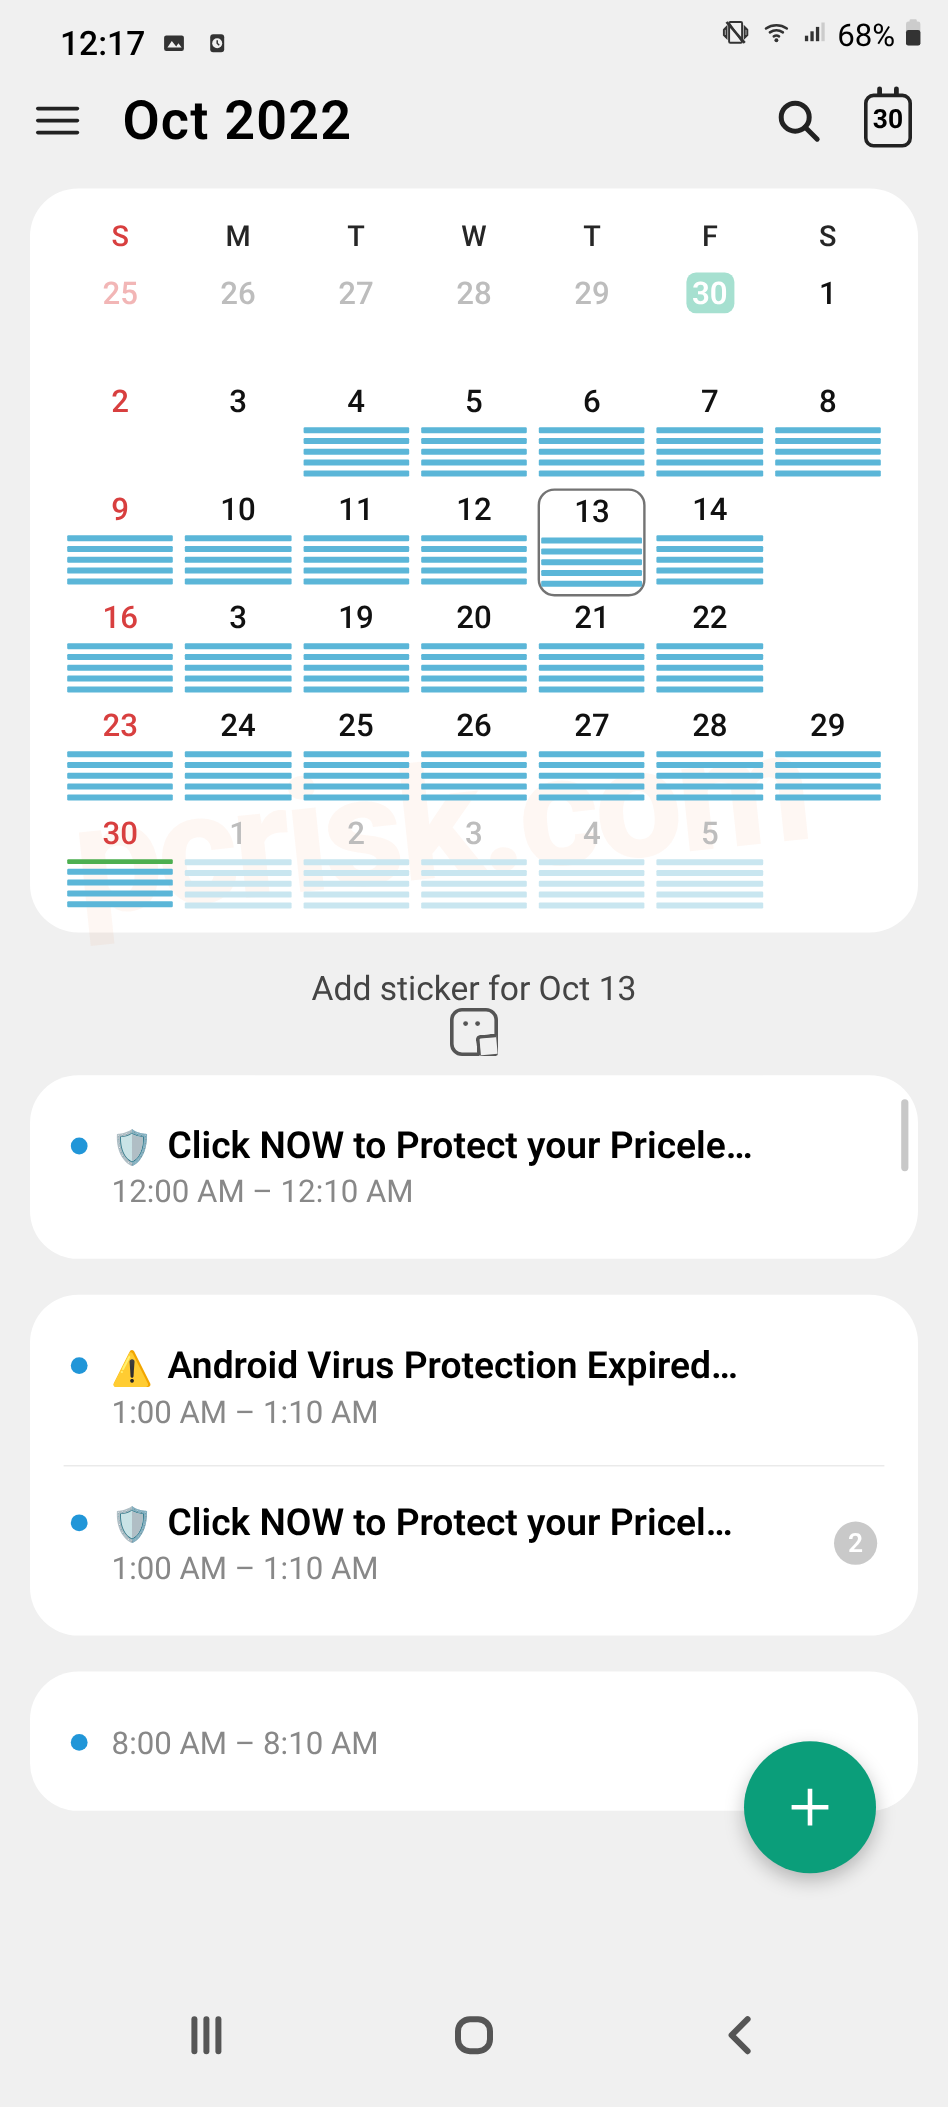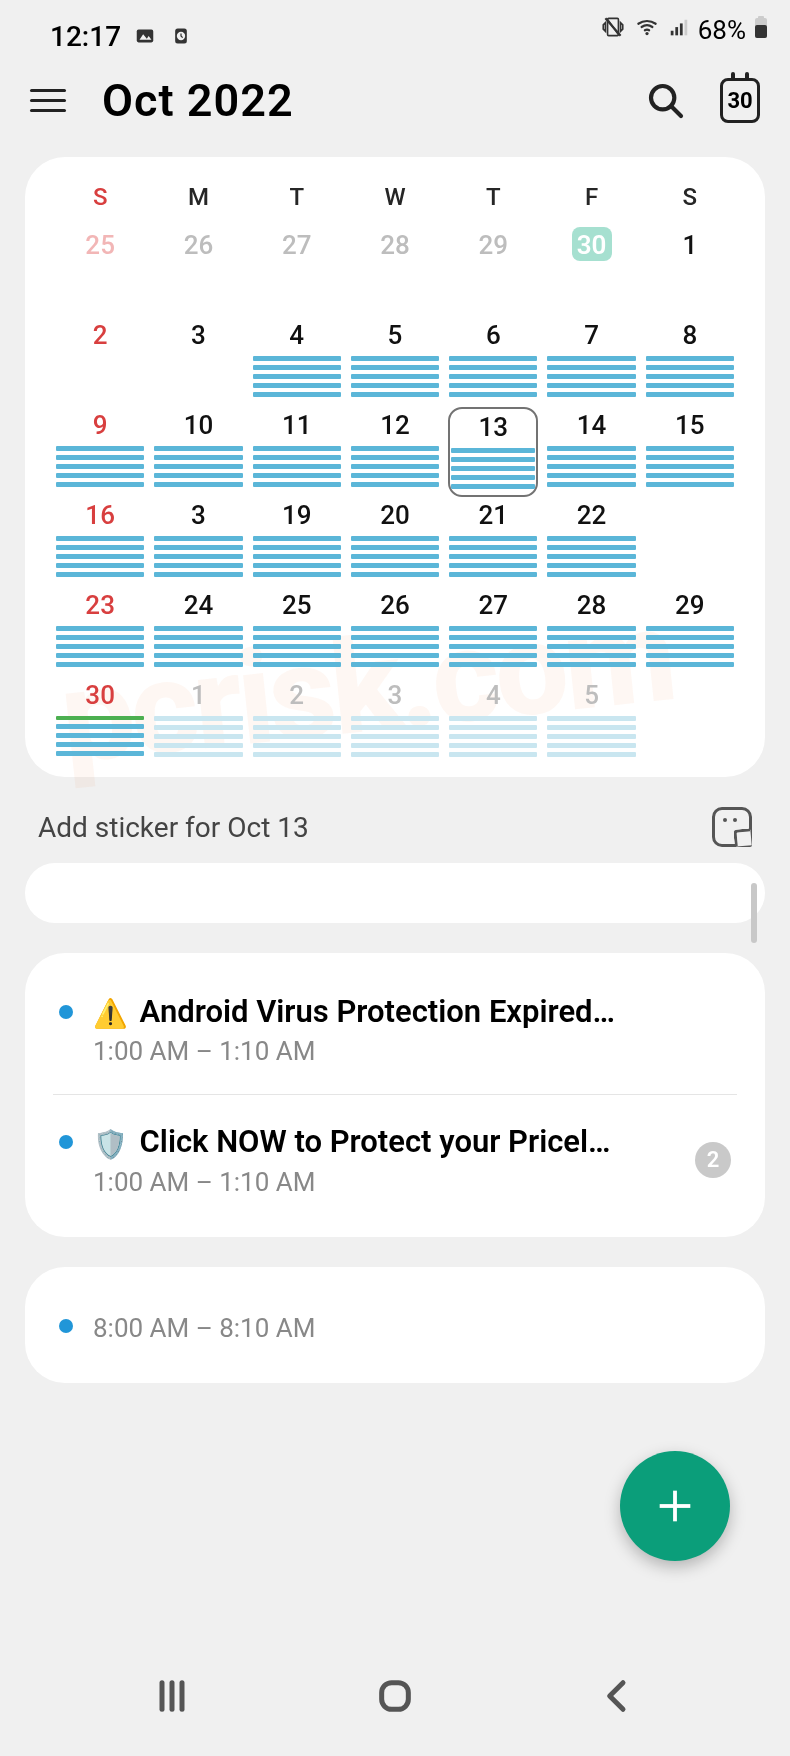--- a/index.html
+++ b/index.html
@@ -126,20 +126,21 @@
   }
 
   
   .sticker-row {
     margin: 30px 38px 16px 38px;
     display: flex;
     justify-content: space-between;
     align-items: center;
     font-size: 28px;
     color: #444;
+    flex-direction: column;
   }
   .sticker-icon {
     width: 40px; height: 40px;
     border: 3px solid #555;
     border-radius: 10px;
     border-bottom-right-radius: 2px;
     position: relative;
   }
   .sticker-icon::after {
     content: ''; position: absolute; bottom: -2px; right: -2px;
@@ -453,30 +454,20 @@
         <div class="day-cell">
           <div class="day-num">14</div>
           <div class="event-lines">
             <span></span>
             <span></span>
             <span></span>
             <span></span>
             <span></span>
           </div>
         </div>
-        <div class="day-cell">
-          <div class="day-num">15</div>
-          <div class="event-lines">
-            <span></span>
-            <span></span>
-            <span></span>
-            <span></span>
-            <span></span>
-          </div>
-        </div>
       </div>
       <div class="week-row">
         <div class="day-cell sun">
           <div class="day-num">16</div>
           <div class="event-lines">
             <span></span>
             <span></span>
             <span></span>
             <span></span>
             <span></span>
@@ -676,20 +667,27 @@
     <div class="sticker-face-dots">
         <i></i>
         <i></i>
       </div>
   </div>
 </div>
 
 <div class="events-area" id="events">
     <div class="event-card">
       <div class="scroll-indicator"></div>
+      <div class="event-item">
+        <div class="dot"></div>
+        <div class="event-body">
+          <div class="event-title"><span class="emoji">🛡️</span> Click NOW to Protect your Pricele…</div>
+          <div class="event-time">12:00 AM – 12:10 AM</div>
+        </div>
+      </div>
     </div>
     <div class="event-card">
       <div class="event-item">
         <div class="dot"></div>
         <div class="event-body">
           <div class="event-title"><span class="emoji">⚠️</span> Android Virus Protection Expired…</div>
           <div class="event-time">1:00 AM – 1:10 AM</div>
         </div>
       </div>
       <div class="event-item">

